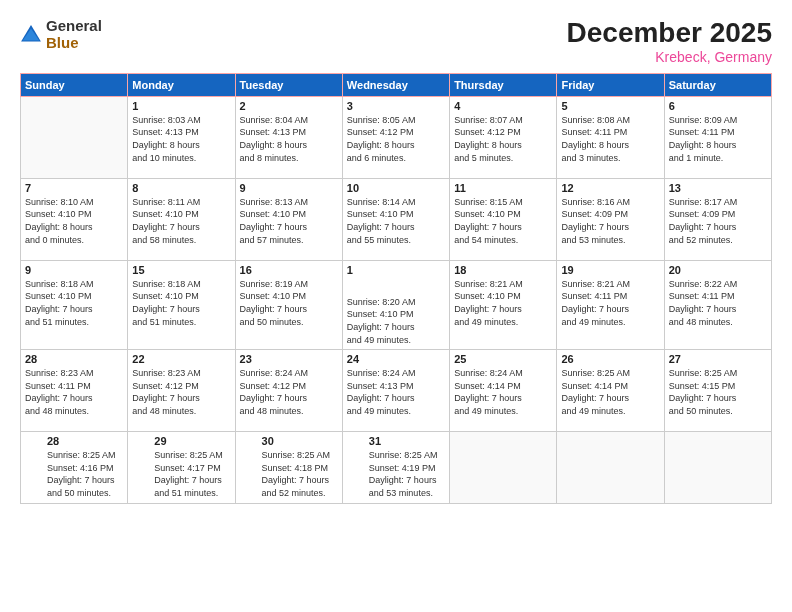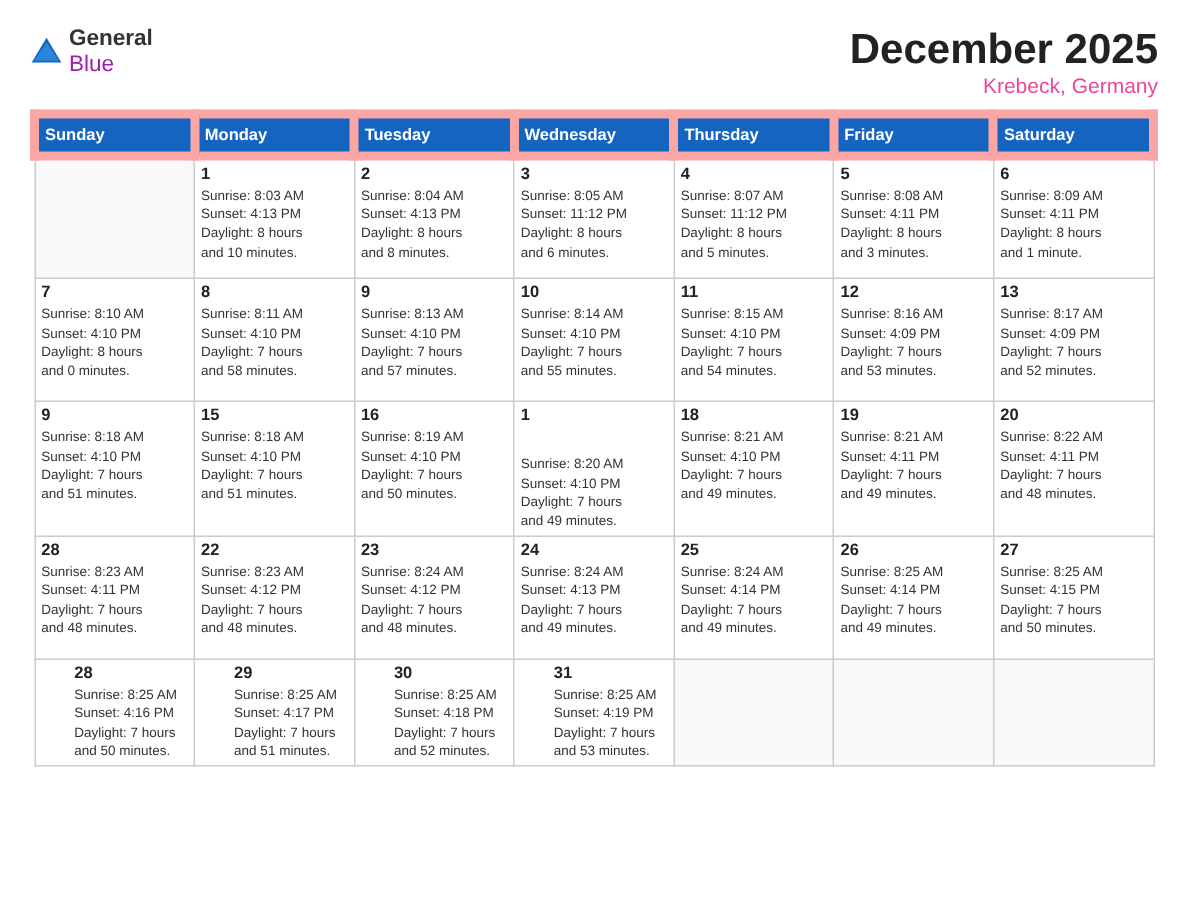--- a/index.html
+++ b/index.html
@@ -31,22 +31,22 @@
       flex-direction: column;
       line-height: 1.1;
     }
     .logo-general {
       font-size: 15px;
       font-weight: bold;
       color: #333;
     }
     .logo-blue {
       font-size: 15px;
-      font-weight: normal;
-      color: #a21caf;
+      font-weight: bold;
+      color: #a16207;
     }
     .logo-icon {
       width: 22px;
       height: 22px;
       margin-right: 4px;
     }
     .title-block {
       text-align: right;
     }
     .month-title {
@@ -64,21 +64,21 @@
       border-collapse: collapse;
       font-size: 10px;
     }
     .calendar th {
       background-color: #1565c0;
       color: #fff;
       padding: 5px 4px;
       text-align: left;
       font-size: 11px;
       font-weight: bold;
-      border: 6px solid #fca5a5;
+      border: 1px solid #fca5a5;
     }
     .calendar td {
       border: 1px solid #ccc;
       vertical-align: top;
       padding: 3px 4px;
       width: calc(100%/7);
       height: 82px;
     }
     .day-num {
       font-weight: bold;
@@ -146,28 +146,28 @@
           <td>
             <span class="day-num">2</span>
             <div class="day-info" style="white-space: pre-line;">Sunrise: 8:04 AM
 Sunset: 4:13 PM
 Daylight: 8 hours
 and 8 minutes.</div>
           </td>
           <td>
             <span class="day-num">3</span>
             <div class="day-info" style="white-space: pre-line;">Sunrise: 8:05 AM
-Sunset: 11:12 PM
+Sunset: 4:12 PM
 Daylight: 8 hours
 and 6 minutes.</div>
           </td>
           <td>
             <span class="day-num">4</span>
             <div class="day-info" style="white-space: pre-line;">Sunrise: 8:07 AM
-Sunset: 11:12 PM
+Sunset: 4:12 PM
 Daylight: 8 hours
 and 5 minutes.</div>
           </td>
           <td>
             <span class="day-num">5</span>
             <div class="day-info" style="white-space: pre-line;">Sunrise: 8:08 AM
 Sunset: 4:11 PM
 Daylight: 8 hours
 and 3 minutes.</div>
           </td>

